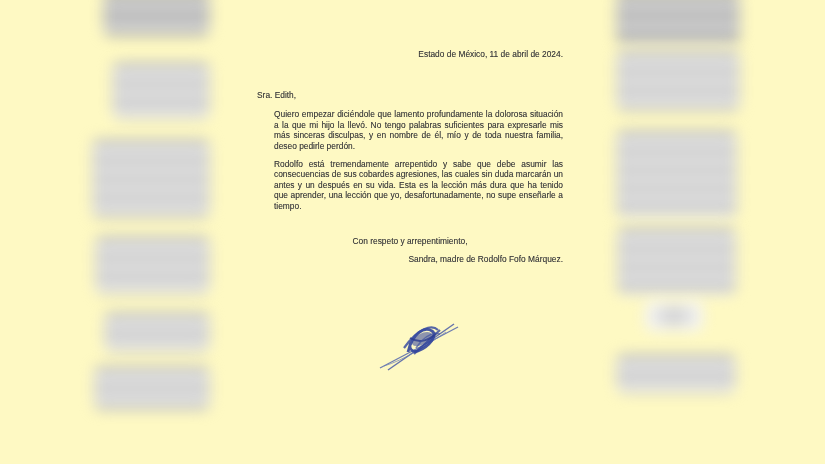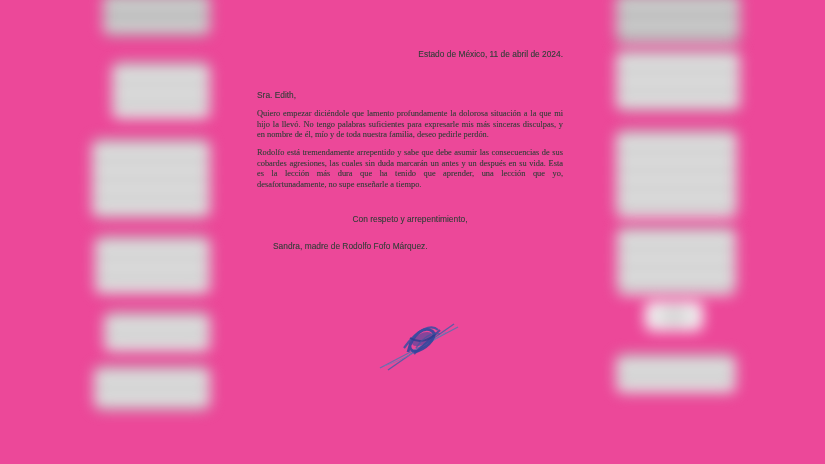--- a/index.html
+++ b/index.html
@@ -4,21 +4,21 @@
 <style>
   html, body {
     margin: 0;
     padding: 0;
     background: #ffffff;
   }
   .stage {
     position: relative;
     width: 825px;
     height: 464px;
-    background: #ec4899;
+    background: #fef9c3;
     overflow: hidden;
     font-family: "Liberation Sans", "DejaVu Sans", sans-serif;
   }
 
   
   .blur-block {
     position: absolute;
     filter: blur(7px);
     border-radius: 8px;
   }
@@ -44,32 +44,31 @@
     text-shadow: 0 0 0.5px rgba(70,70,70,0.55);
   }
   .date-line {
     text-align: right;
     margin: 0 0 30px 0;
   }
   .salutation {
     margin: 0 0 9px 0;
   }
   .letter p.body-par {
-    margin: 0 0 7px 0;
+    margin: 0 0 7px 17px;
     text-align: justify;
     text-justify: inter-word;
-    font-family: Liberation Serif, serif;
   }
   .closing-line {
     text-align: center;
     margin: 24px 0 8px 0;
   }
   .signer-line {
-    text-align: left;
-    margin: 16px;
+    text-align: right;
+    margin: 0;
   }
 
   
   .signature-wrap {
     position: absolute;
     left: 374px;
     top: 318px;
     width: 96px;
     height: 56px;
     pointer-events: none;

